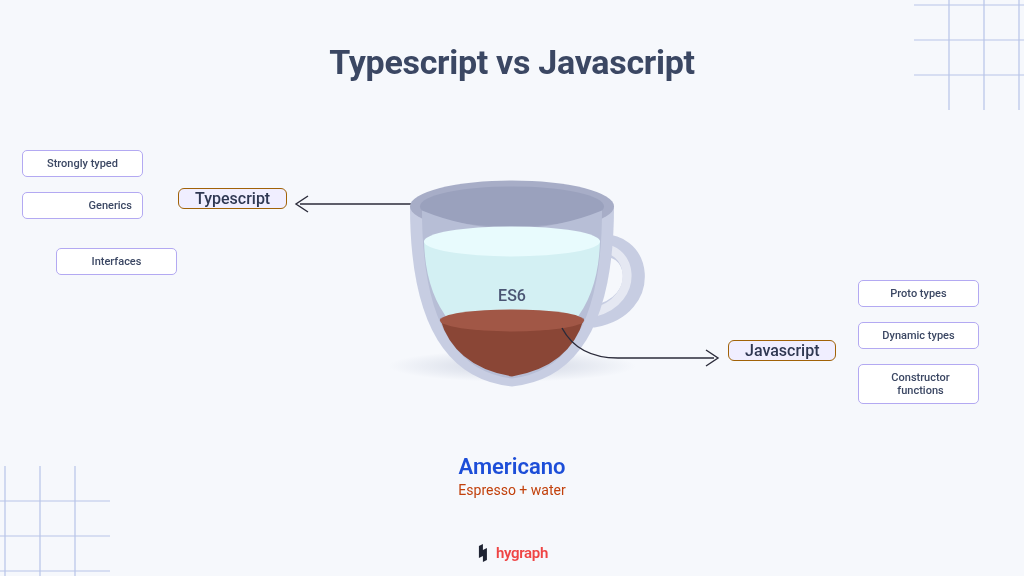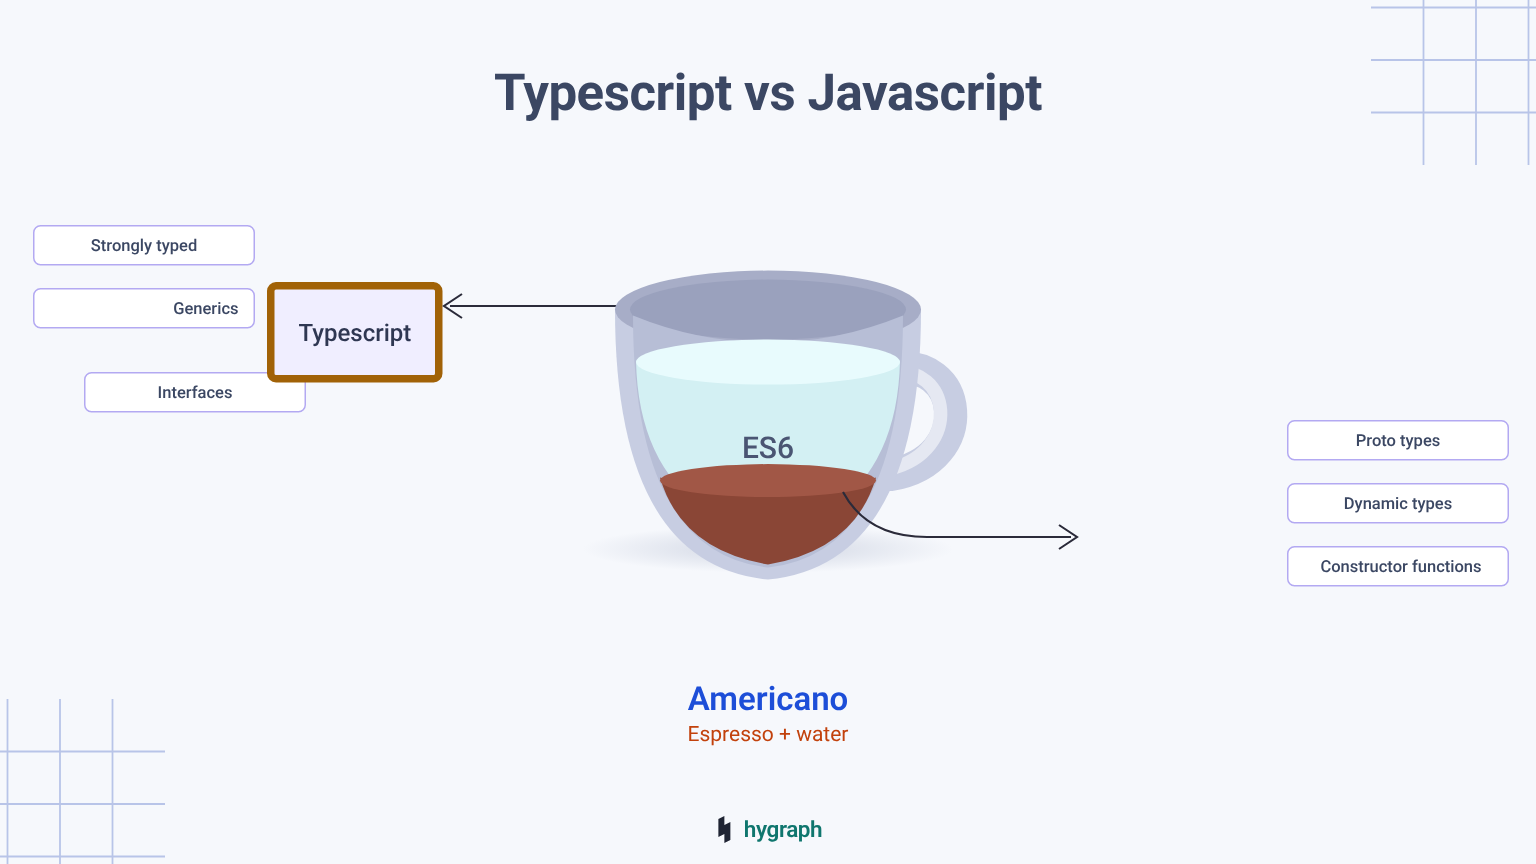--- a/index.html
+++ b/index.html
@@ -57,51 +57,51 @@
     width: 250px;
     height: 32px;
     background: radial-gradient(ellipse at center, rgba(160,170,195,0.45) 0%, rgba(160,170,195,0) 70%);
     border-radius: 50%;
   }
   .es6-label {
     position: absolute;
     left: 50%;
     top: 150px;
     transform: translateX(-50%);
-    font-size: 20px;
+    font-size: 16px;
     color: #4a5573;
     font-weight: 500;
   }
 
   
   .pill {
     position: absolute;
     background: #f0eeff;
-    border: 5px solid #a16207;
+    border: 1px solid #a16207;
     border-radius: 6px;
-    padding: 19px 16px;
+    padding: 0 16px;
     font-size: 16px;
     font-weight: 500;
     color: #2f3752;
     white-space: nowrap;
   }
   .pill.left { left: 178px; top: 96px; }
   .pill.right { left: 728px; top: 248px; }
 
   
   .chip {
     position: absolute;
     background: #ffffff;
     border: 1px solid #b3a9f2;
     border-radius: 5px;
     padding: 6px 10px;
     font-size: 11px;
     font-weight: 500;
     color: #3b4763;
-    width: 148px;
+    width: 121px;
     text-align: center;
   }
   .chip.l1 { left: 22px; top: 58px; }
   .chip.l2 { left: 22px; top: 100px; text-align: right; }
   .chip.l3 { left: 22px; top: 156px; margin-left: 34px; }
   .chip.r1 { left: 858px; top: 188px; }
   .chip.r2 { left: 858px; top: 230px; }
   .chip.r3 { left: 858px; top: 272px; padding-left: 14px; }
 
   
@@ -128,21 +128,21 @@
   }
 
   .brand {
     position: absolute;
     bottom: 14px;
     left: 50%;
     transform: translateX(-50%);
     display: flex;
     align-items: flex-end;
     gap: 6px;
-    color: #0f766e;
+    color: #ef4444;
     font-size: 15px;
     font-weight: 600;
     letter-spacing: -0.3px;
   }
   .brand-icon { width: 14px; height: 18px; }
 </style>
 </head>
 <body>
 
 <svg class="grid-decor top-right" viewBox="0 0 140 140">
@@ -198,20 +198,21 @@
       <ellipse cx="150" cy="184" rx="72" ry="11" fill="#a15746"></ellipse>
     </svg>
     <div class="es6-label">ES6</div>
   </div>
 
   <svg class="arrow" style="left:558px; top:230px; width:165px; height:55px;" viewBox="0 0 165 55">
     <path d="M 4 6 Q 20 36 60 36 L 156 36"></path>
     <polyline points="148,28 160,36 148,44"></polyline>
   </svg>
 
+  <div class="pill right">Javascript</div>
 
   <div class="chip r1">Proto types</div>
   <div class="chip r2">Dynamic types</div>
   <div class="chip r3">Constructor functions</div>
 
 </div>
 
 <div class="caption">
   <div class="caption-title">Americano</div>
   <div class="caption-sub">Espresso + water</div>

